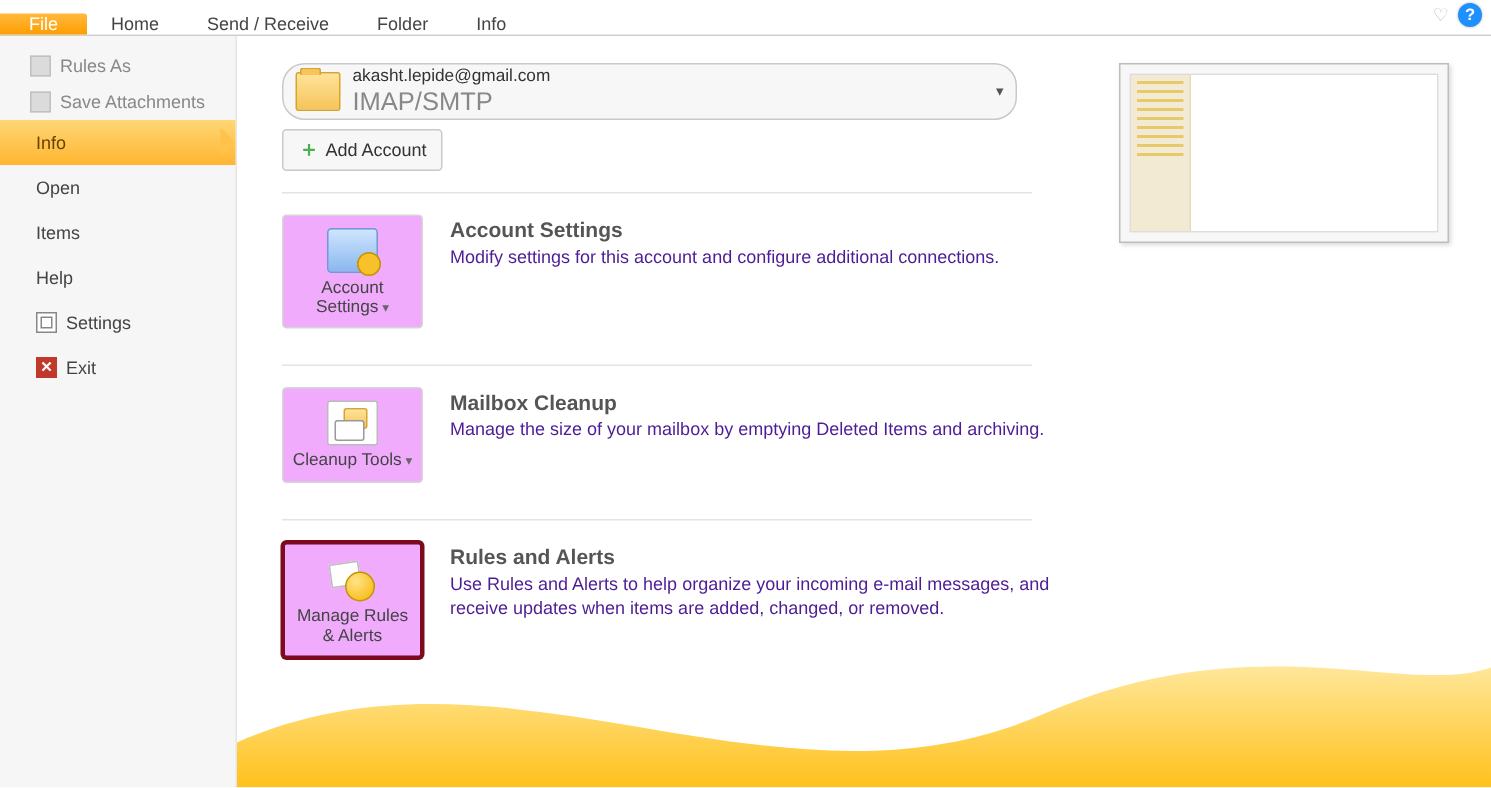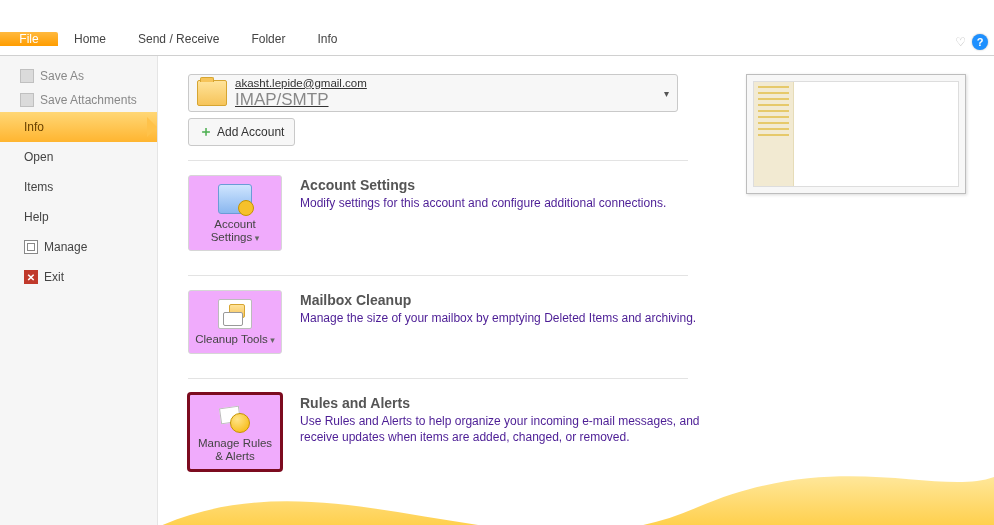--- a/index.html
+++ b/index.html
@@ -13,23 +13,22 @@
     background: #fff;
     overflow: hidden;
     position: relative;
   }
   
   .ribbon {
     height: 24px;
     background: #fff;
     border-bottom: 1px solid #d0d0d0;
     display: flex;
-    align-items: flex-start;
-    position: relative;
-    margin-top: 32px;
+    align-items: flex-end;
+    position: relative;
   }
   .file-tab {
     background: linear-gradient(#ffb93f, #ff9d00);
     color: #fff;
     font-weight: 400;
     width: 58px;
     display: flex;
     align-items: center;
     justify-content: center;
     font-size: 12px;
@@ -117,29 +116,28 @@
   
   .content {
     flex: 1;
     padding: 18px 30px 0 30px;
     position: relative;
     overflow: hidden;
   }
   .page-title { font-size: 22px; color: #666; margin-bottom: 10px; }
   .account-box {
     border: 1px solid #c9c9c9;
-    border-radius: 3px;
+    border-radius: 15px;
     background:#f7f7f7;
     height: 38px;
     width: 490px;
     display:flex;
     align-items:center;
     padding: 0 8px;
     position:relative;
-    text-decoration:underline;
   }
   .folder-icon {
     width: 30px; height: 26px;
     background: linear-gradient(#ffe39a,#f6c45a);
     border:1px solid #d6a531;
     border-radius:2px;
     margin-right:8px;
     position:relative;
   }
   .folder-icon::before{
@@ -274,41 +272,41 @@
   <div class="ribbon-right">
     <span class="heart-icon">♡</span>
     <span class="help-icon">?</span>
   </div>
 </div>
 
 <div class="body-area">
   <div class="sidebar">
     <div class="side-item small">
       <span class="mini-icon mini-save"></span>
-      <span>Save As</span>
+      <span>Rules As</span>
     </div>
     <div class="side-item small">
       <span class="mini-icon mini-attach"></span>
       <span>Save Attachments</span>
     </div>
     <div class="side-item selected">
       <span>Info</span>
     </div>
     <div class="side-item">
       <span>Open</span>
     </div>
     <div class="side-item">
       <span>Items</span>
     </div>
     <div class="side-item">
       <span>Help</span>
     </div>
     <div class="side-item">
       <span class="mini-icon mini-opt"></span>
-      <span>Manage</span>
+      <span>Settings</span>
     </div>
     <div class="side-item">
       <span class="mini-icon mini-exit">✕</span>
       <span>Exit</span>
     </div>
   </div>
 
   <div class="content">
 
     <div class="account-box">

